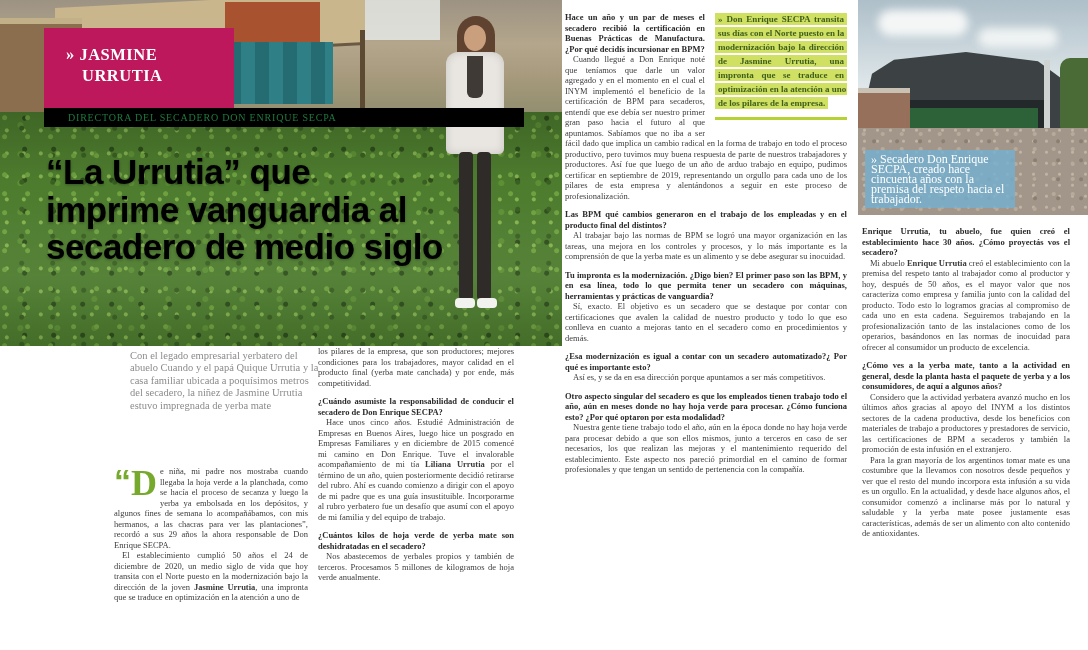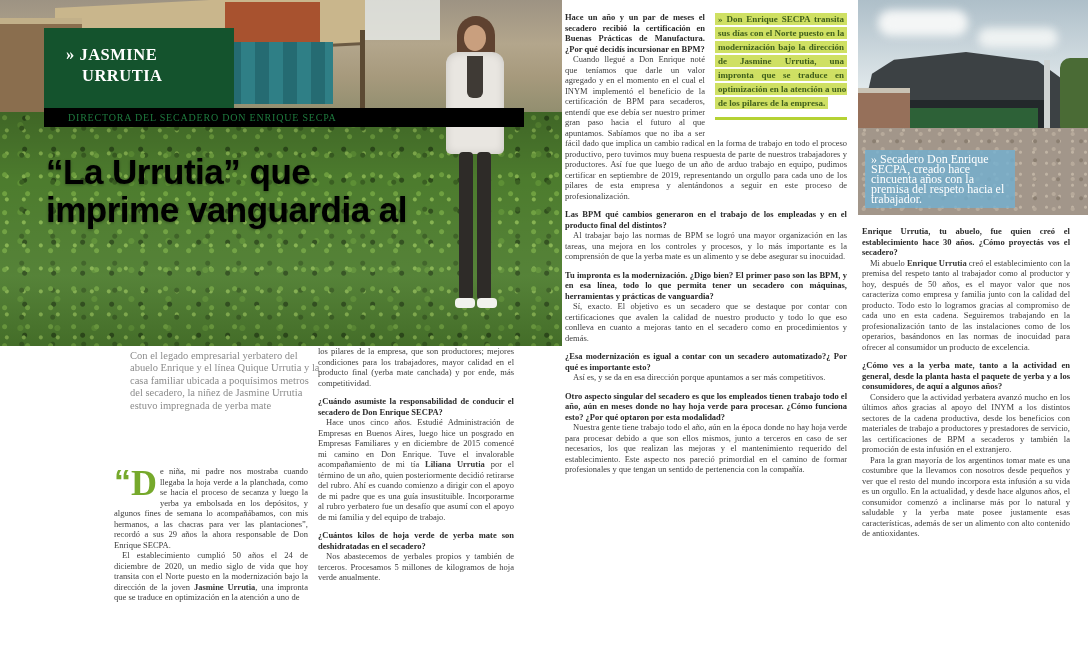--- a/index.html
+++ b/index.html
@@ -38,21 +38,21 @@
   .w-face{position:absolute;left:39px;top:9px;width:22px;height:26px;border-radius:50%;background:#c99f7e;}
   .w-jacket{position:absolute;left:21px;top:36px;width:58px;height:102px;
       border-radius:12px 12px 5px 5px;background:#e9e6e1;box-shadow:inset 0 0 8px rgba(0,0,0,.15);}
   .w-shirt{position:absolute;left:42px;top:40px;width:16px;height:42px;background:#3f3a35;border-radius:0 0 6px 6px;}
   .w-leg1{position:absolute;left:34px;top:136px;width:14px;height:148px;background:#2e2b28;border-radius:4px;}
   .w-leg2{position:absolute;left:52px;top:136px;width:14px;height:148px;background:#2e2b28;border-radius:4px;}
   .w-shoe1{position:absolute;left:30px;top:282px;width:20px;height:10px;background:#f2f2ee;border-radius:4px;}
   .w-shoe2{position:absolute;left:52px;top:282px;width:20px;height:10px;background:#f2f2ee;border-radius:4px;}
 
   
-  .kicker-box{left:44px;top:28px;width:190px;height:80px;background:#14532d;color:#fff;
+  .kicker-box{left:44px;top:28px;width:190px;height:80px;background:#be185d;color:#fff;
       font-weight:bold;font-size:16.5px;line-height:21px;padding:16px 0 0 22px;box-sizing:border-box;
       letter-spacing:.5px;}
   .kicker-l2{margin-left:16px;}
   .role-strip{left:44px;top:108px;width:480px;height:19px;background:#000000;color:#1e7a3e;
       font-size:10px;letter-spacing:.8px;line-height:19px;padding-left:24px;box-sizing:border-box;}
   .headline{left:46px;top:153px;width:520px;color:#000000;font-family:"Liberation Sans",sans-serif;
       font-weight:bold;font-size:35px;line-height:37.5px;letter-spacing:-.5px;
       text-shadow:0 1px 3px rgba(0,0,0,.3);}
 
   
@@ -129,23 +129,24 @@
   </div>
 
   <div class="abs kicker-box">
     <div>» JASMINE</div>
     <div class="kicker-l2">URRUTIA</div>
   </div>
   <div class="abs role-strip">DIRECTORA DEL SECADERO DON ENRIQUE SECPA</div>
   <div class="abs headline">
     <div>“La Urrutia” que</div>
     <div>imprime vanguardia al</div>
+    <div>secadero de medio siglo</div>
   </div>
 
-  <div class="abs intro">Con el legado empresarial yerbatero del abuelo Enrique y el línea Quique Urrutia y la casa familiar ubicada a poquísimos metros del secadero, la niñez de Jasmine Urrutia estuvo impregnada de yerba mate</div>
+  <div class="abs intro">Con el legado empresarial yerbatero del abuelo Cuando y el papá Quique Urrutia y la casa familiar ubicada a poquísimos metros del secadero, la niñez de Jasmine Urrutia estuvo impregnada de yerba mate</div>
 
   <div class="abs bodycol col1">
     <p>
       <span class="dcwrap"><span class="bigquote">“</span><span class="dropcap">D</span></span><span>e niña, mi padre nos mostraba cuando llegaba la hoja verde a la planchada, como se hacía el proceso de secanza y luego la yerba ya embolsada en los depósitos, y algunos fines de semana lo acompañábamos, con mis hermanos, a las chacras para ver las plantaciones”, recordó a sus 29 años la ahora responsable de Don Enrique SECPA.</span>
     </p>
     <p class="ind"><span>El establecimiento cumplió 50 años el 24 de diciembre de 2020, un medio siglo de vida que hoy transita con el Norte puesto en la modernización bajo la dirección de la joven </span><span class="b">Jasmine Urrutia</span><span>, una impronta que se traduce en optimización en la atención a uno de</span></p>
   </div>
 
   <div class="abs bodycol col2">
     <p>los pilares de la empresa, que son productores; mejores condiciones para los trabajadores, mayor calidad en el producto final (yerba mate canchada) y por ende, más competitividad.</p>

